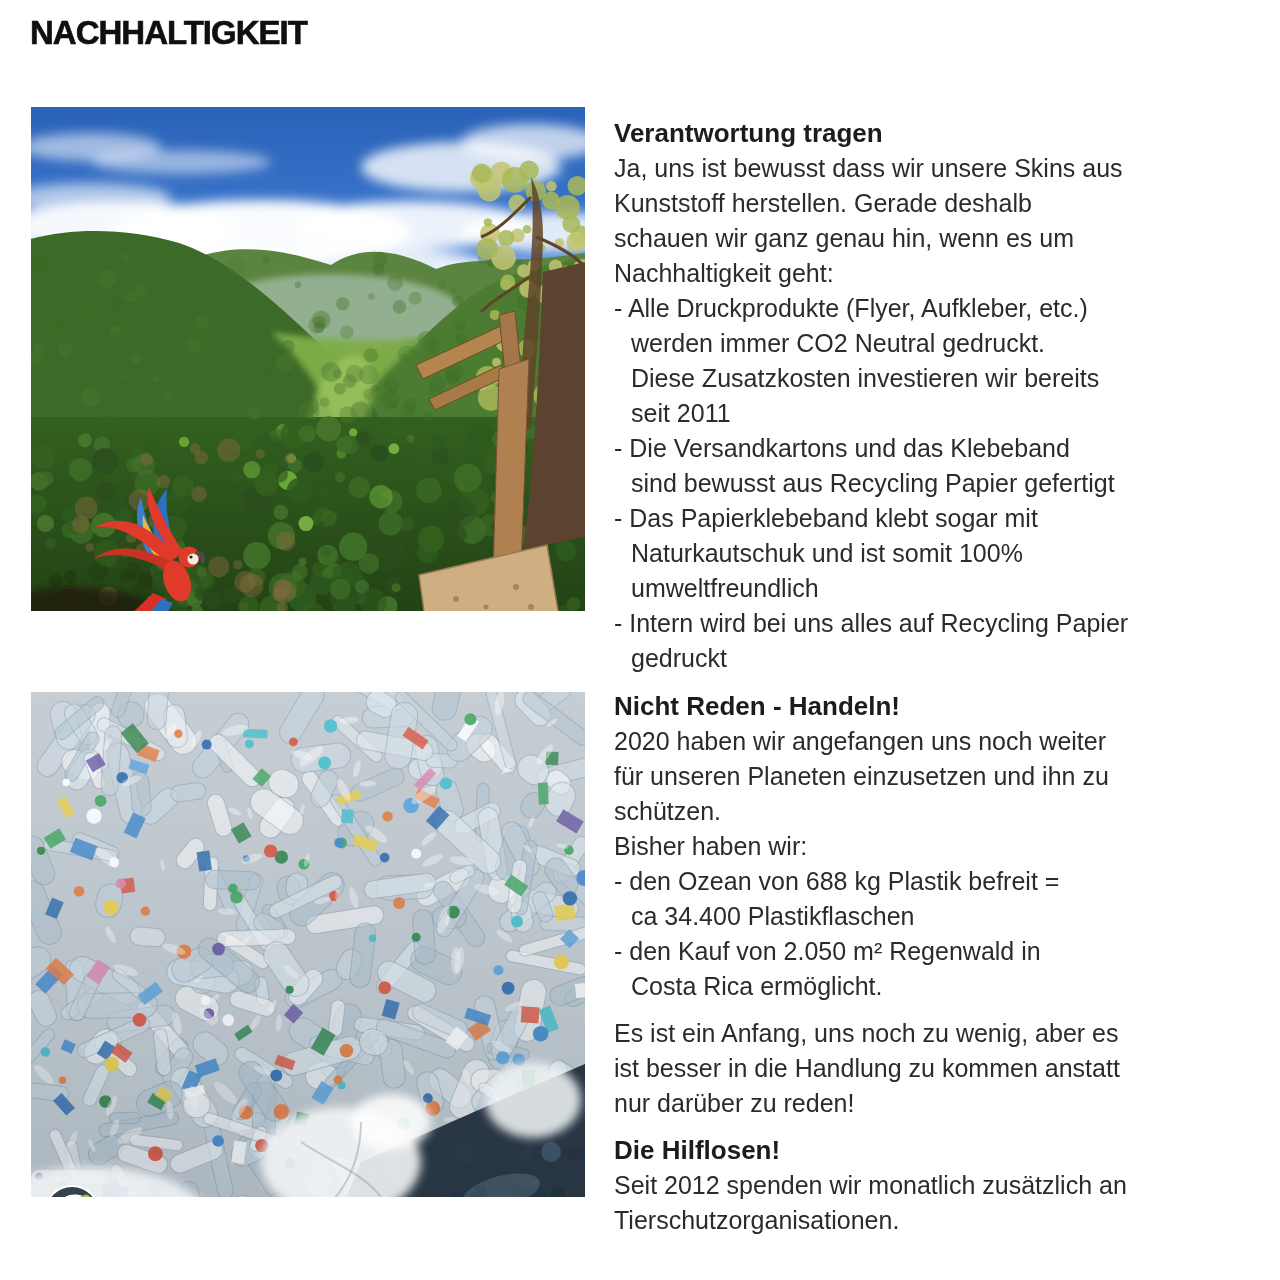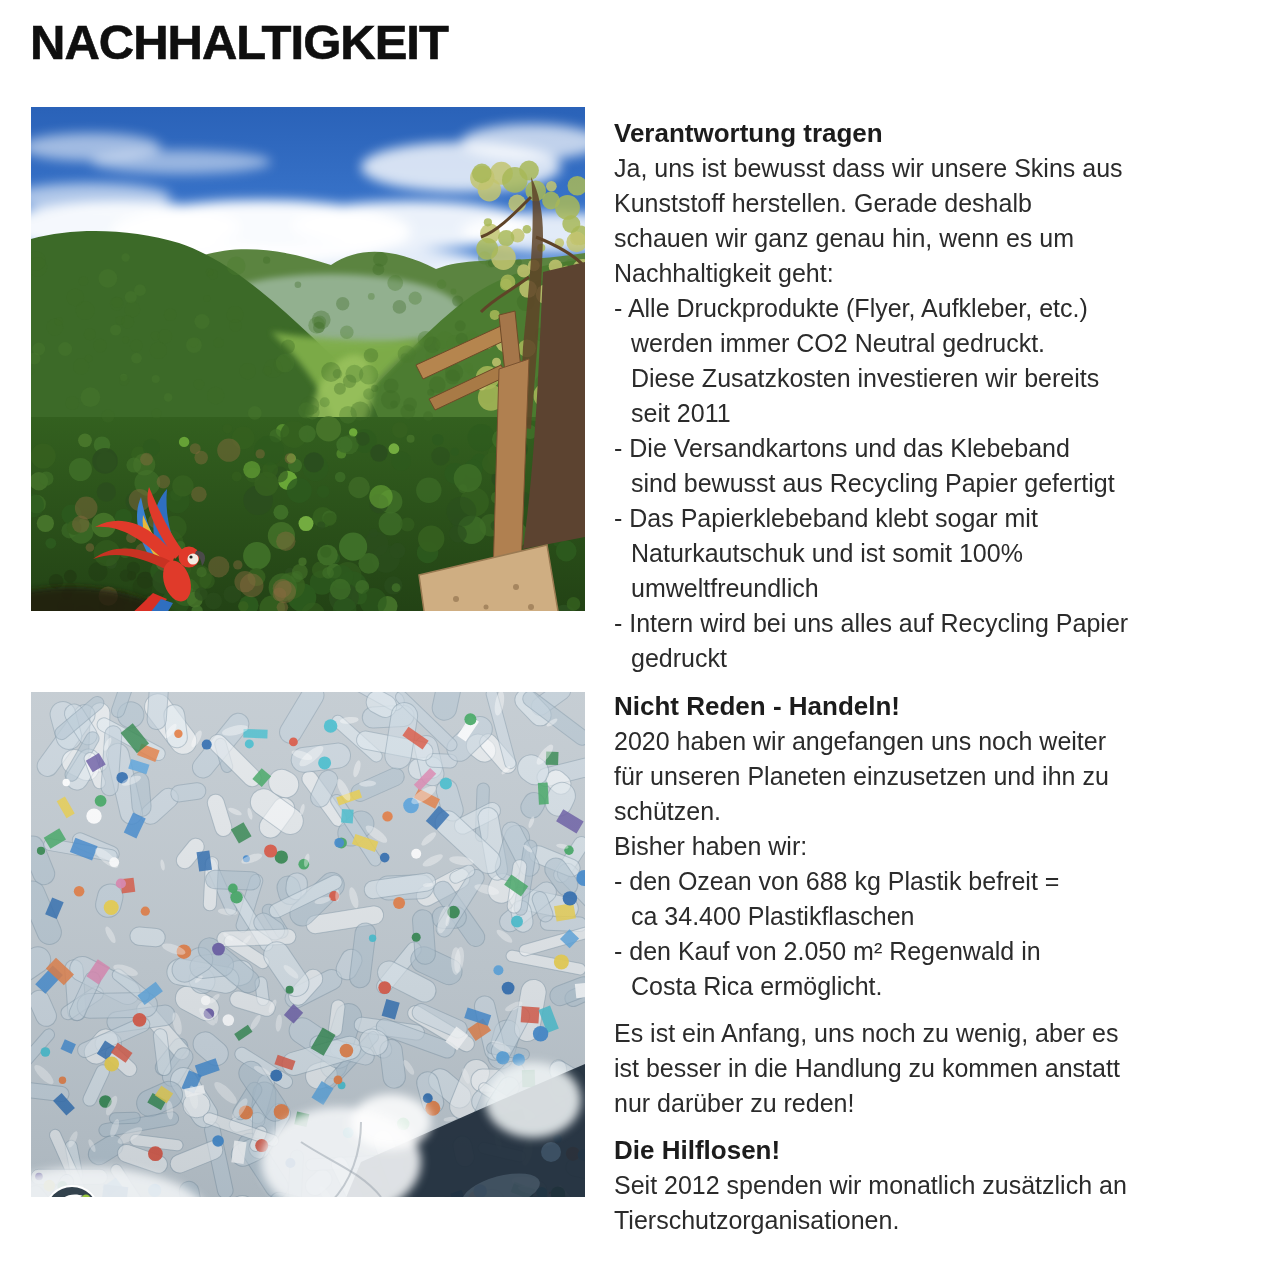--- a/index.html
+++ b/index.html
@@ -1,18 +1,18 @@
 <!DOCTYPE html>
 <html><head>
 <meta charset="utf-8">
 <style>
   html,body{margin:0;padding:0;background:#ffffff;}
   .canvas{position:relative;width:1280px;height:1280px;background:#fff;overflow:hidden;
           font-family:"Liberation Sans",sans-serif;}
-  .title{position:absolute;left:30px;top:14px;font-size:49px;font-weight:700;
+  .title{position:absolute;left:30px;top:14px;font-size:33px;font-weight:700;
          letter-spacing:-1px;color:#0f0f0f;-webkit-text-stroke:0.6px #0f0f0f;}
   .img-frame{position:absolute;left:31px;width:554px;overflow:hidden;}
   #img1{top:107px;height:504px;}
   #img2{top:692px;height:505px;}
   .col{position:absolute;left:614px;top:116px;width:672px;
        font-size:25px;line-height:35px;color:#2b2b2b;}
   .h{font-weight:700;font-size:26px;color:#1c1c1c;}
   .pre{white-space:pre-line;}
   .bullet{white-space:pre-line;padding-left:17px;text-indent:-17px;}
   .mt13{margin-top:13px;}

